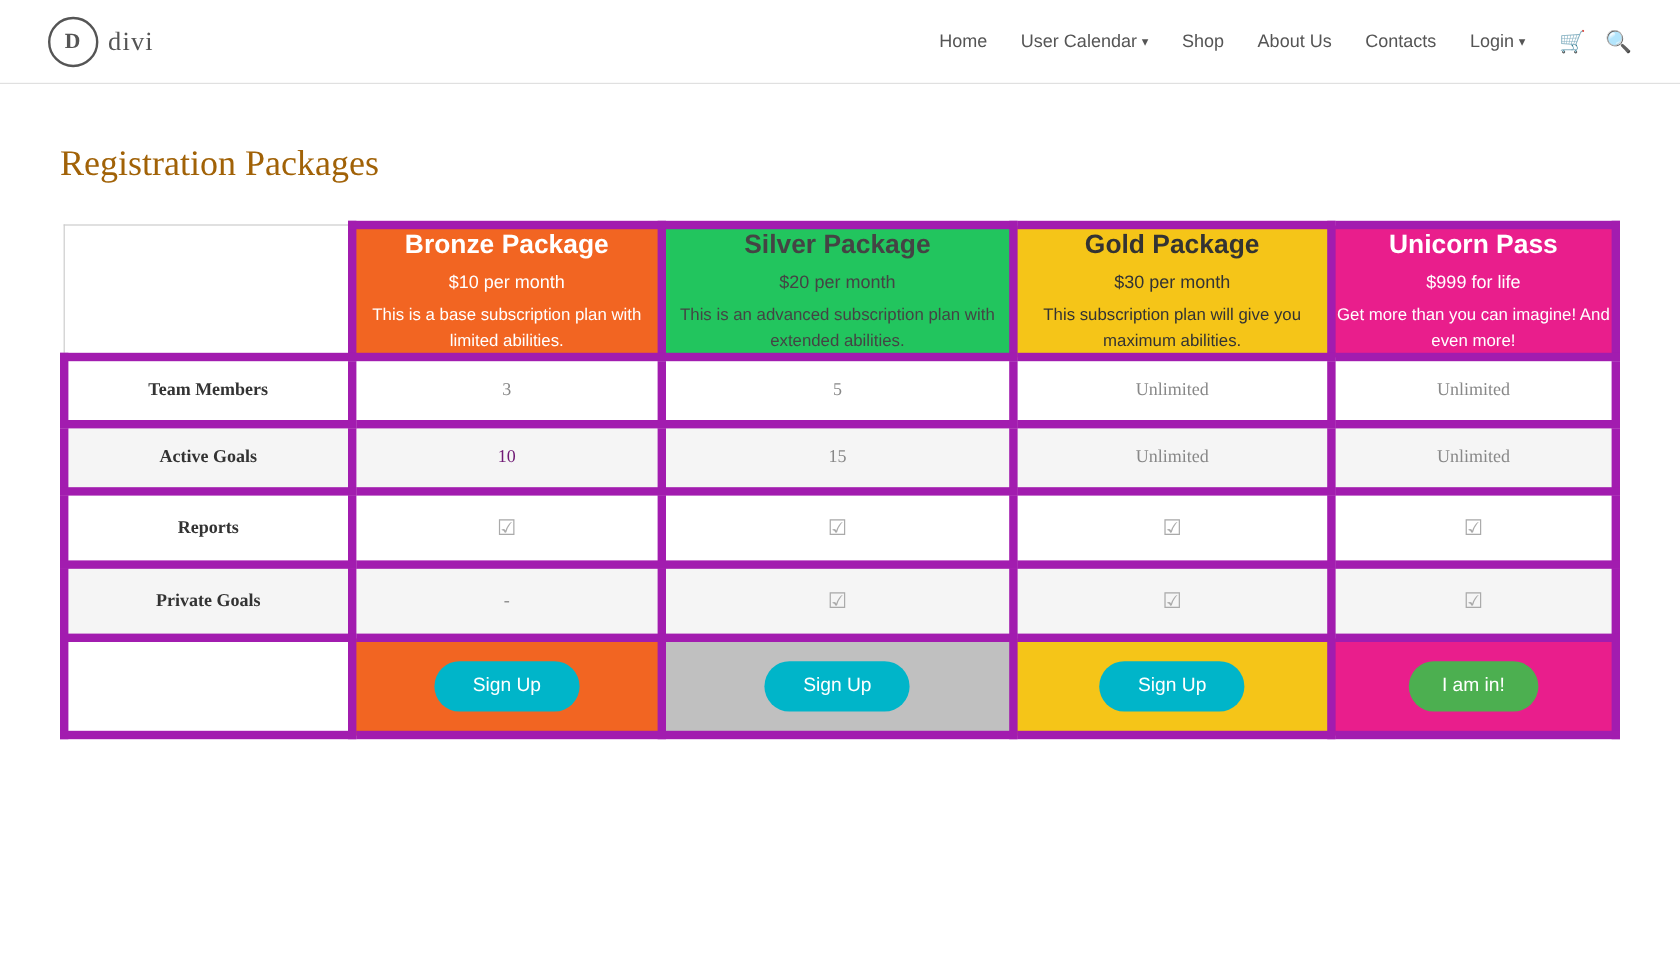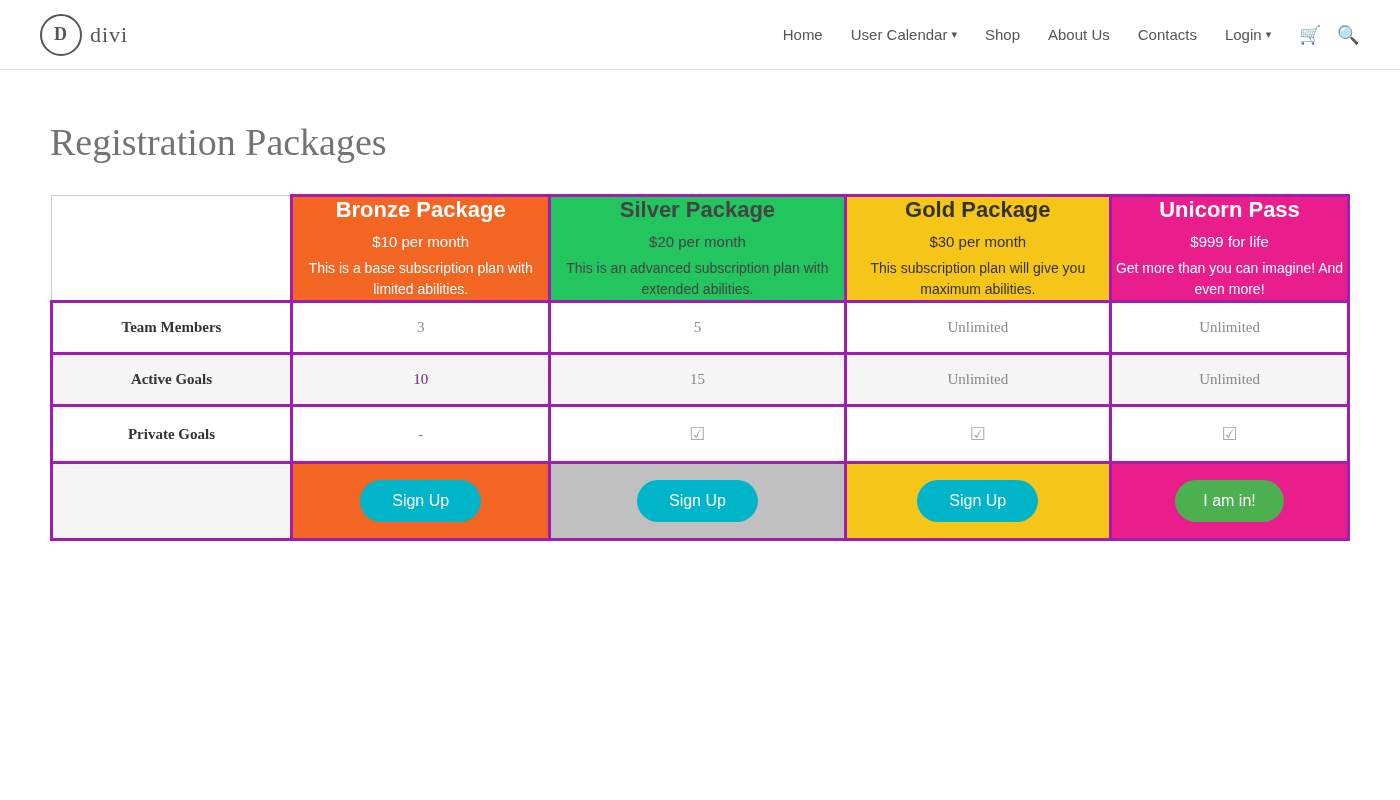--- a/index.html
+++ b/index.html
@@ -59,35 +59,35 @@
       color: #555;
       font-size: 18px;
     }
     .nav-icons span { cursor: pointer; }
 
     
     main {
       padding: 50px 50px 60px;
     }
     h1 {
-      font-size: 38px;
+      font-size: 30px;
       font-weight: 400;
       margin-bottom: 30px;
-      color: #737373;
+      color: #a16207;
     }
 
     
     .pricing-table {
       width: 100%;
       border-collapse: collapse;
       border: 1px solid #ccc;
     }
     .pricing-table th,
     .pricing-table td {
-      border: 3px solid #a21caf;
+      border: 7px solid #a21caf;
       text-align: center;
       vertical-align: middle;
       padding: 0;
     }
     .pricing-table td:first-child {
       text-align: center;
       padding: 14px 20px;
       font-weight: bold;
       font-size: 15px;
       background: #fff;
@@ -263,20 +263,27 @@
           <td style="color: rgb(136, 136, 136); padding: 16px 12px;">Unlimited</td>
         </tr>
         <tr class="data-row">
           <td>Active Goals</td>
           <td style="color: #701a75; padding: 16px 9px; margin-top: 16px;">10</td>
           <td style="color: rgb(136, 136, 136); padding: 16px 12px;">15</td>
           <td style="color: rgb(136, 136, 136); padding: 16px 12px;">Unlimited</td>
           <td style="color: rgb(136, 136, 136); padding: 16px 12px;">Unlimited</td>
         </tr>
         <tr class="data-row">
+          <td>Reports</td>
+          <td class="check-cell" style="color: rgb(170, 170, 170); font-size: 18px; padding: 16px 12px;">☑</td>
+          <td class="check-cell" style="color: rgb(170, 170, 170); font-size: 18px; padding: 16px 12px;">☑</td>
+          <td class="check-cell" style="color: rgb(170, 170, 170); font-size: 18px; padding: 16px 12px;">☑</td>
+          <td class="check-cell" style="color: rgb(170, 170, 170); font-size: 18px; padding: 16px 12px;">☑</td>
+        </tr>
+        <tr class="data-row">
           <td>Private Goals</td>
           <td style="color: rgb(136, 136, 136); padding: 16px 12px;">-</td>
           <td class="check-cell" style="color: rgb(170, 170, 170); font-size: 18px; padding: 16px 12px;">☑</td>
           <td class="check-cell" style="color: rgb(170, 170, 170); font-size: 18px; padding: 16px 12px;">☑</td>
           <td class="check-cell" style="color: rgb(170, 170, 170); font-size: 18px; padding: 16px 12px;">☑</td>
         </tr>
         <tr class="btn-row">
           <td></td>
           <td class="btn-bronze" style="padding: 16px 12px;"><button class="signup-btn">Sign Up</button></td>
           <td class="btn-silver" style="padding: 16px 12px;"><button class="signup-btn">Sign Up</button></td>

